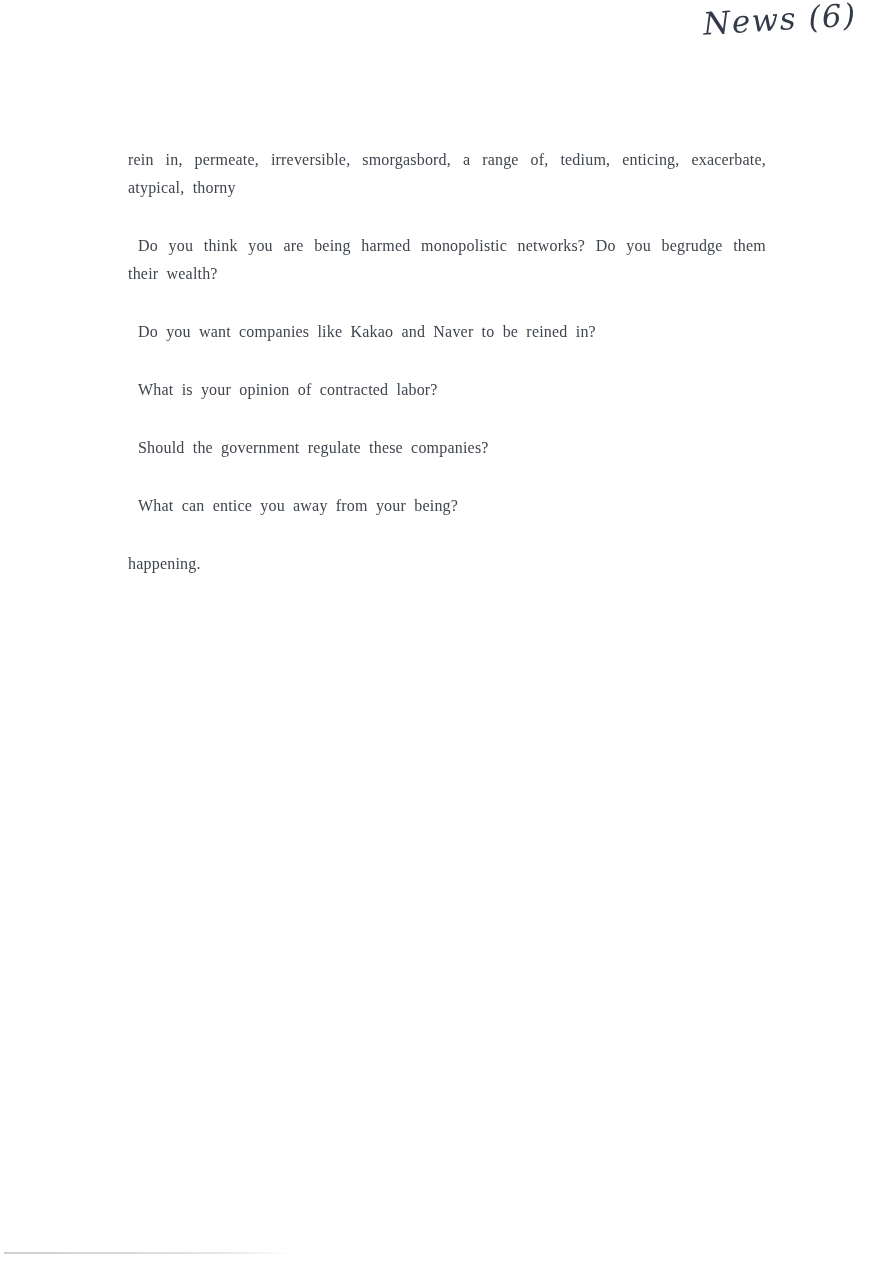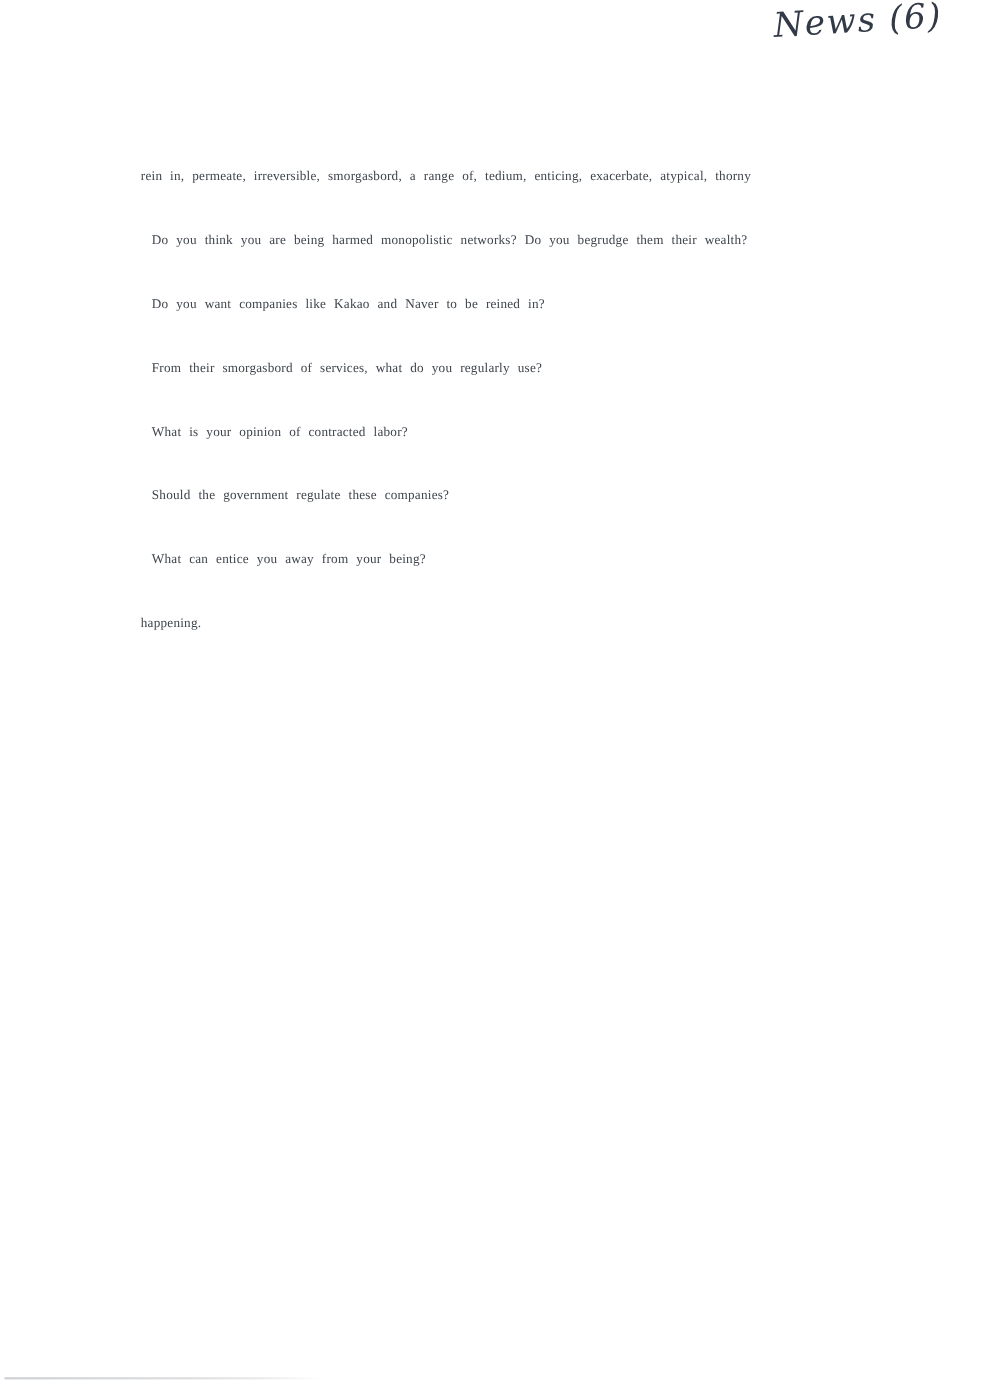--- a/index.html
+++ b/index.html
@@ -29,21 +29,21 @@
     transform: rotate(-3.5deg);
     white-space: nowrap;
   }
   .content {
     position: absolute;
     left: 128px;
     top: 146px;
     width: 638px;
   }
   .para {
-    font-size: 12px;
+    font-size: 16px;
     line-height: 28px;
     letter-spacing: 0.2px;
     word-spacing: 4px;
     text-align: justify;
     margin: 0 0 30px 0;
   }
   .q {
     text-indent: 10px;
   }
   .fill-line1 {
@@ -77,21 +77,20 @@
 <div class="page">
 
   <div class="handwriting">News (6)</div>
 
   <div class="content">
 
     <p class="para vocab">rein in, permeate, irreversible, smorgasbord, a range of, tedium, enticing, exacerbate, atypical, thorny</p>
 
     <p class="para q">Do you think you are being harmed monopolistic networks? Do you begrudge them their wealth?</p>
     <p class="para q">Do you want companies like Kakao and Naver to be reined in?</p>
-    <p class="para q">From their smorgasbord of services, what do you regularly use?</p>
     <p class="para q">What is your opinion of contracted labor?</p>
     <p class="para q">Should the government regulate these companies?</p>
     <p class="para q">What can entice you away from your being?</p>
 
     <div class="para">
       <div>happening.</div>
     </div>
 
   </div>
 

